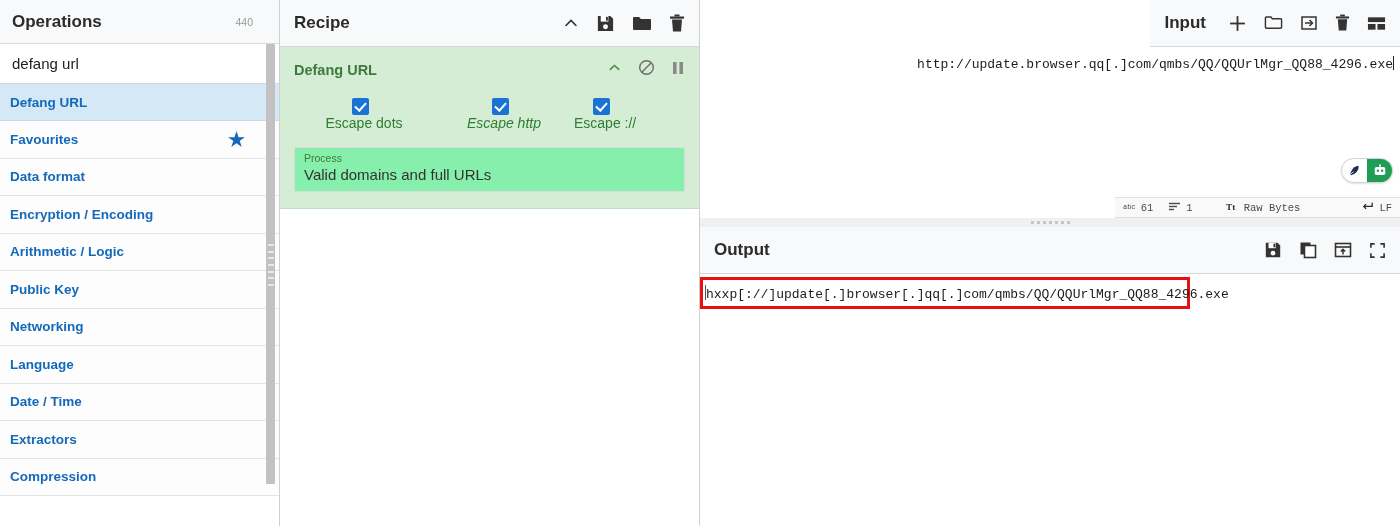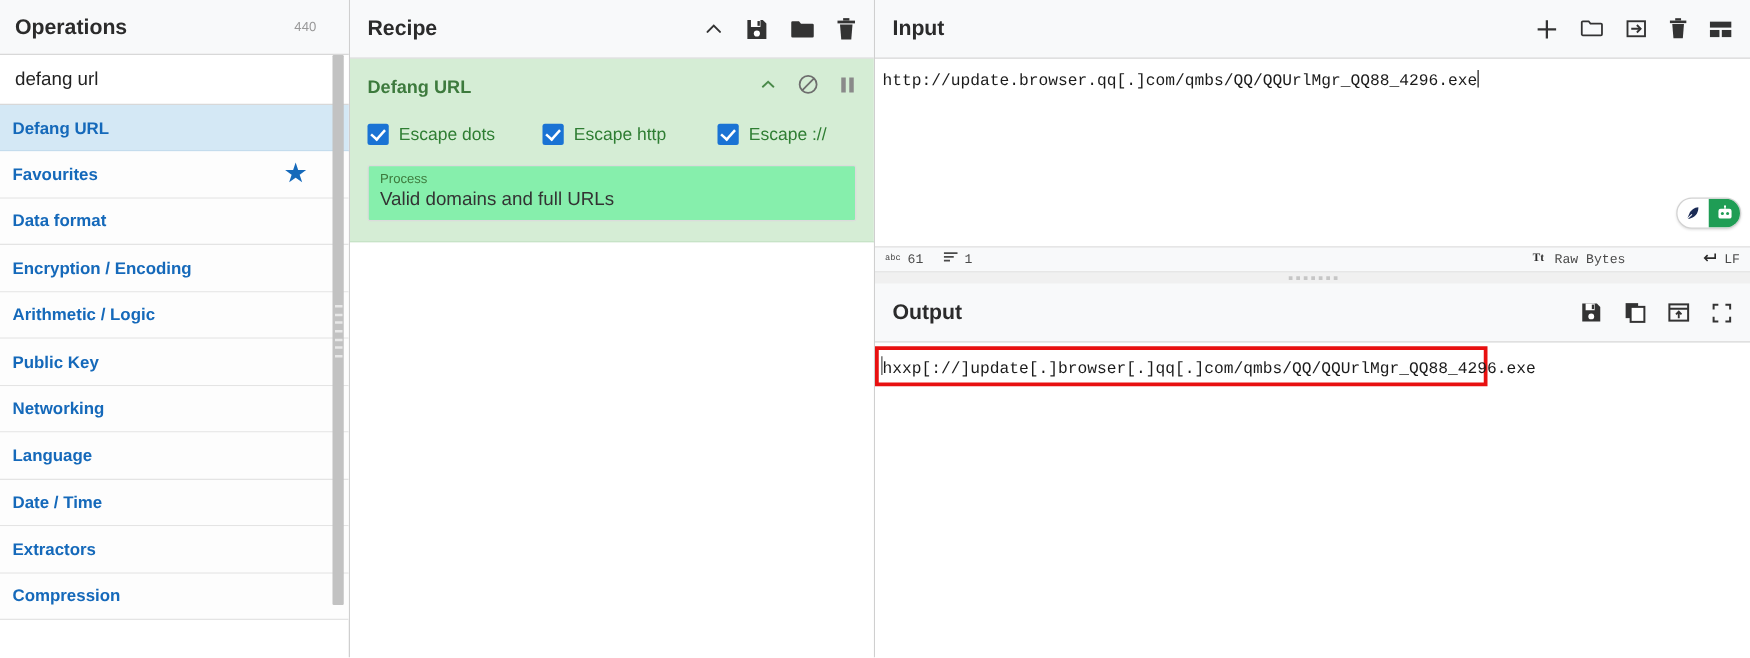--- a/index.html
+++ b/index.html
@@ -96,23 +96,23 @@
   .op-card {
     background: #d5edd5;
     border-bottom: 1px solid #c2e0c2;
     padding: 12px 14px 16px 14px;
   }
   .op-card-top { display: flex; align-items: center; margin-bottom: 18px; }
   .op-name { font-size: 14.5px; font-weight: bold; color: #3d7a3d; flex: 1; }
   .op-ctrls { display: flex; align-items: center; gap: 16px; }
 
   .cb-row { display: flex; align-items: center; margin-bottom: 16px; }
-  .cb-group { display: flex; cursor: pointer; }
+  .cb-group { display: flex; align-items: center; cursor: pointer; flex-direction: column; }
   .cb-g1 { width: 140px; }
-  .cb-g2 { width: 140px; }
+  .cb-g2 { width: 140px; font-style: italic; }
   .cb-box {
     width: 17px; height: 17px;
     background: #1a73d4;
     border-radius: 2px;
     position: relative;
     margin-right: 8px;
     flex: none;
   }
   .cb-box::after {
     content: ""; position: absolute;
@@ -131,21 +131,21 @@
     cursor: pointer;
   }
   .arg-label { font-size: 10.5px; color: #3d7a3d; line-height: 13px; }
   .arg-value { font-size: 15px; color: #333; line-height: 20px; }
 
   .recipe-body { flex: 1; background: #fff; }
 
   
   .io-pane { width: 700px; height: 526px; display: flex; flex-direction: column; background: #fff; }
 
-  .input-section { height: 218px; display: flex; flex-direction: column; position: relative; }
+  .input-section { height: 218px; display: flex; flex-direction: column; position: relative; align-items: flex-end; }
   .io-text {
     flex: 1;
     padding: 8px 6px 0 6px;
     font-family: "Liberation Mono", monospace;
     font-size: 13px; color: #1b1b1b;
     line-height: 19px;
     white-space: pre; overflow: hidden;
     position: relative;
   }
   .caret {

